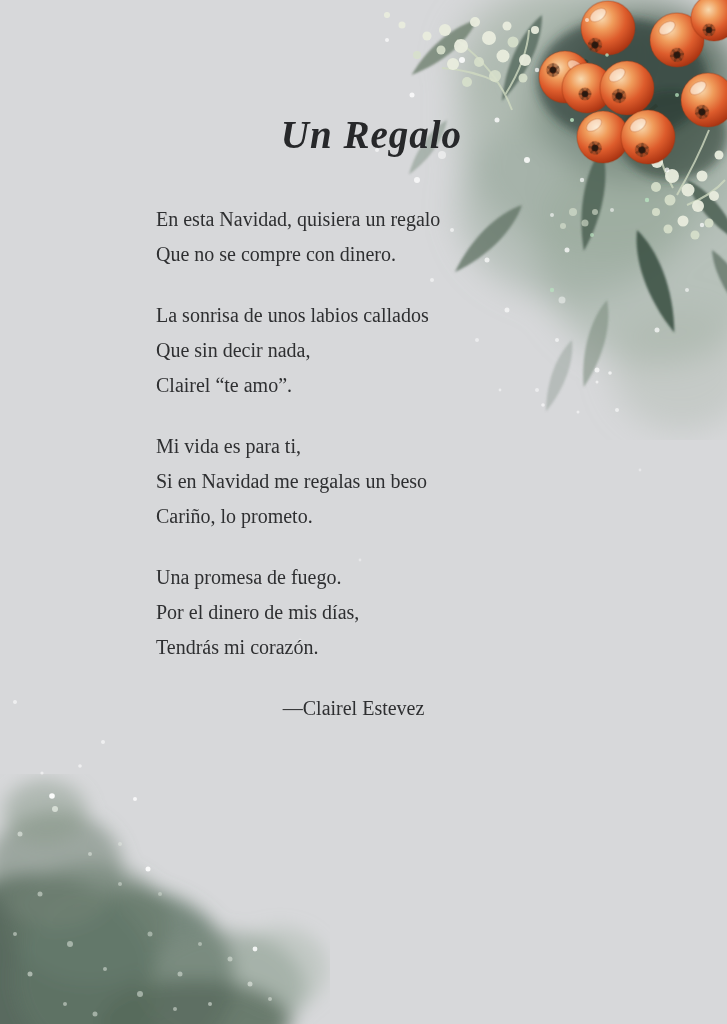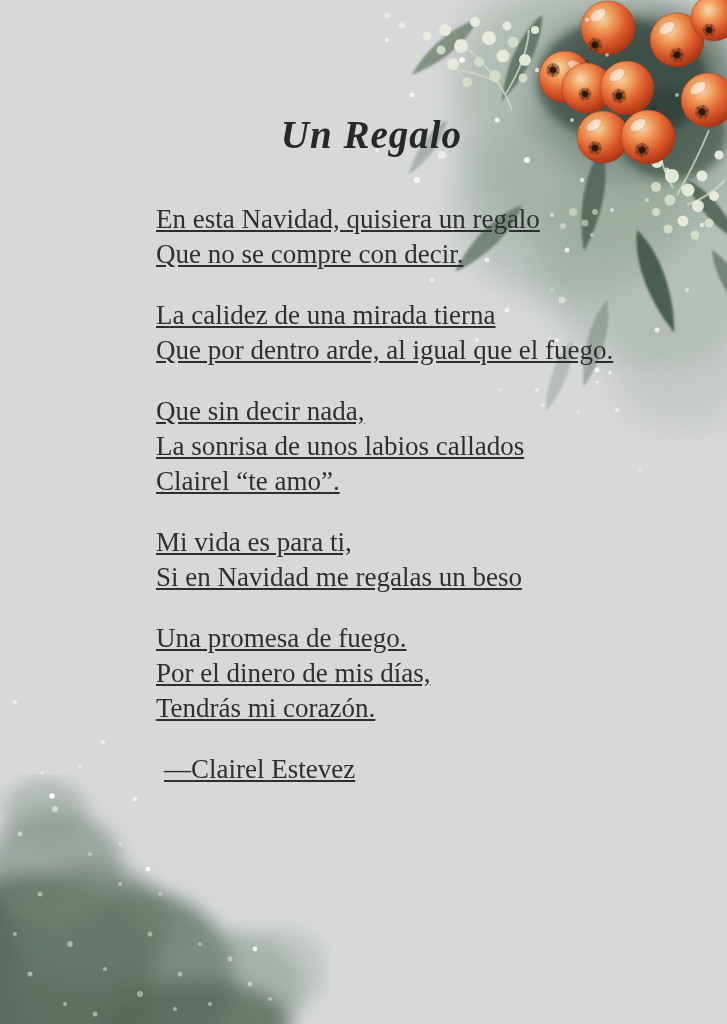--- a/index.html
+++ b/index.html
@@ -15,25 +15,25 @@
   .deco-bl{position:absolute;left:0;bottom:0;z-index:1;pointer-events:none;}
   .speck-layer{position:absolute;inset:0;z-index:2;pointer-events:none;}
   .title{
     position:absolute;top:104px;left:0;width:100%;
     margin:8px;text-align:center;z-index:3;
     font-style:italic;font-weight:700;font-size:39px;
     letter-spacing:1px;color:#27282a;
   }
   .poem{
     position:absolute;left:156px;top:202px;z-index:3;
-    font-size:27px;line-height:35px;color:#2e2f31;text-decoration:underline;
+    font-size:20px;line-height:35px;color:#2e2f31;
   }
   .stanza{margin:0 0 26px 0;}
   .line{display:block;white-space:nowrap;}
-  .attribution{margin:8px;}
+  .attribution{margin:16px;text-align:right;}
 </style>
 </head>
 <body>
 
 <div class="page">
 
   <svg class="deco-tr" viewBox="0 0 370 440" width="370" height="440" aria-hidden="true">
     <defs>
       <radialGradient id="berryG" cx="38%" cy="32%" r="78%">
         <stop offset="0%" stop-color="#f8d9ae"></stop>
@@ -297,34 +297,31 @@
       <circle cx="300" cy="640" r="1.5" opacity="0.45"></circle>
         <circle cx="640" cy="470" r="1.4" opacity="0.4"></circle>
     </g>
   </svg>
 
   <h1 class="title">Un Regalo</h1>
 
   <div class="poem">
     <p class="stanza">
       <span class="line">En esta Navidad, quisiera un regalo</span>
-      <span class="line">Que no se compre con decir.</span>
+      <span class="line">Que no se compre con dinero.</span>
     </p>
     <p class="stanza">
-      <span class="line">La calidez de una mirada tierna</span>
-      <span class="line">Que por dentro arde, al igual que el fuego.</span>
-    </p>
-    <p class="stanza">
+      <span class="line">La sonrisa de unos labios callados</span>
       <span class="line">Que sin decir nada,</span>
-      <span class="line">La sonrisa de unos labios callados</span>
       <span class="line">Clairel “te amo”.</span>
     </p>
     <p class="stanza">
       <span class="line">Mi vida es para ti,</span>
       <span class="line">Si en Navidad me regalas un beso</span>
+      <span class="line">Cariño, lo prometo.</span>
     </p>
     <p class="stanza">
       <span class="line">Una promesa de fuego.</span>
       <span class="line">Por el dinero de mis días,</span>
       <span class="line">Tendrás mi corazón.</span>
     </p>
     <p class="attribution">—Clairel Estevez</p>
   </div>
 
 </div>

